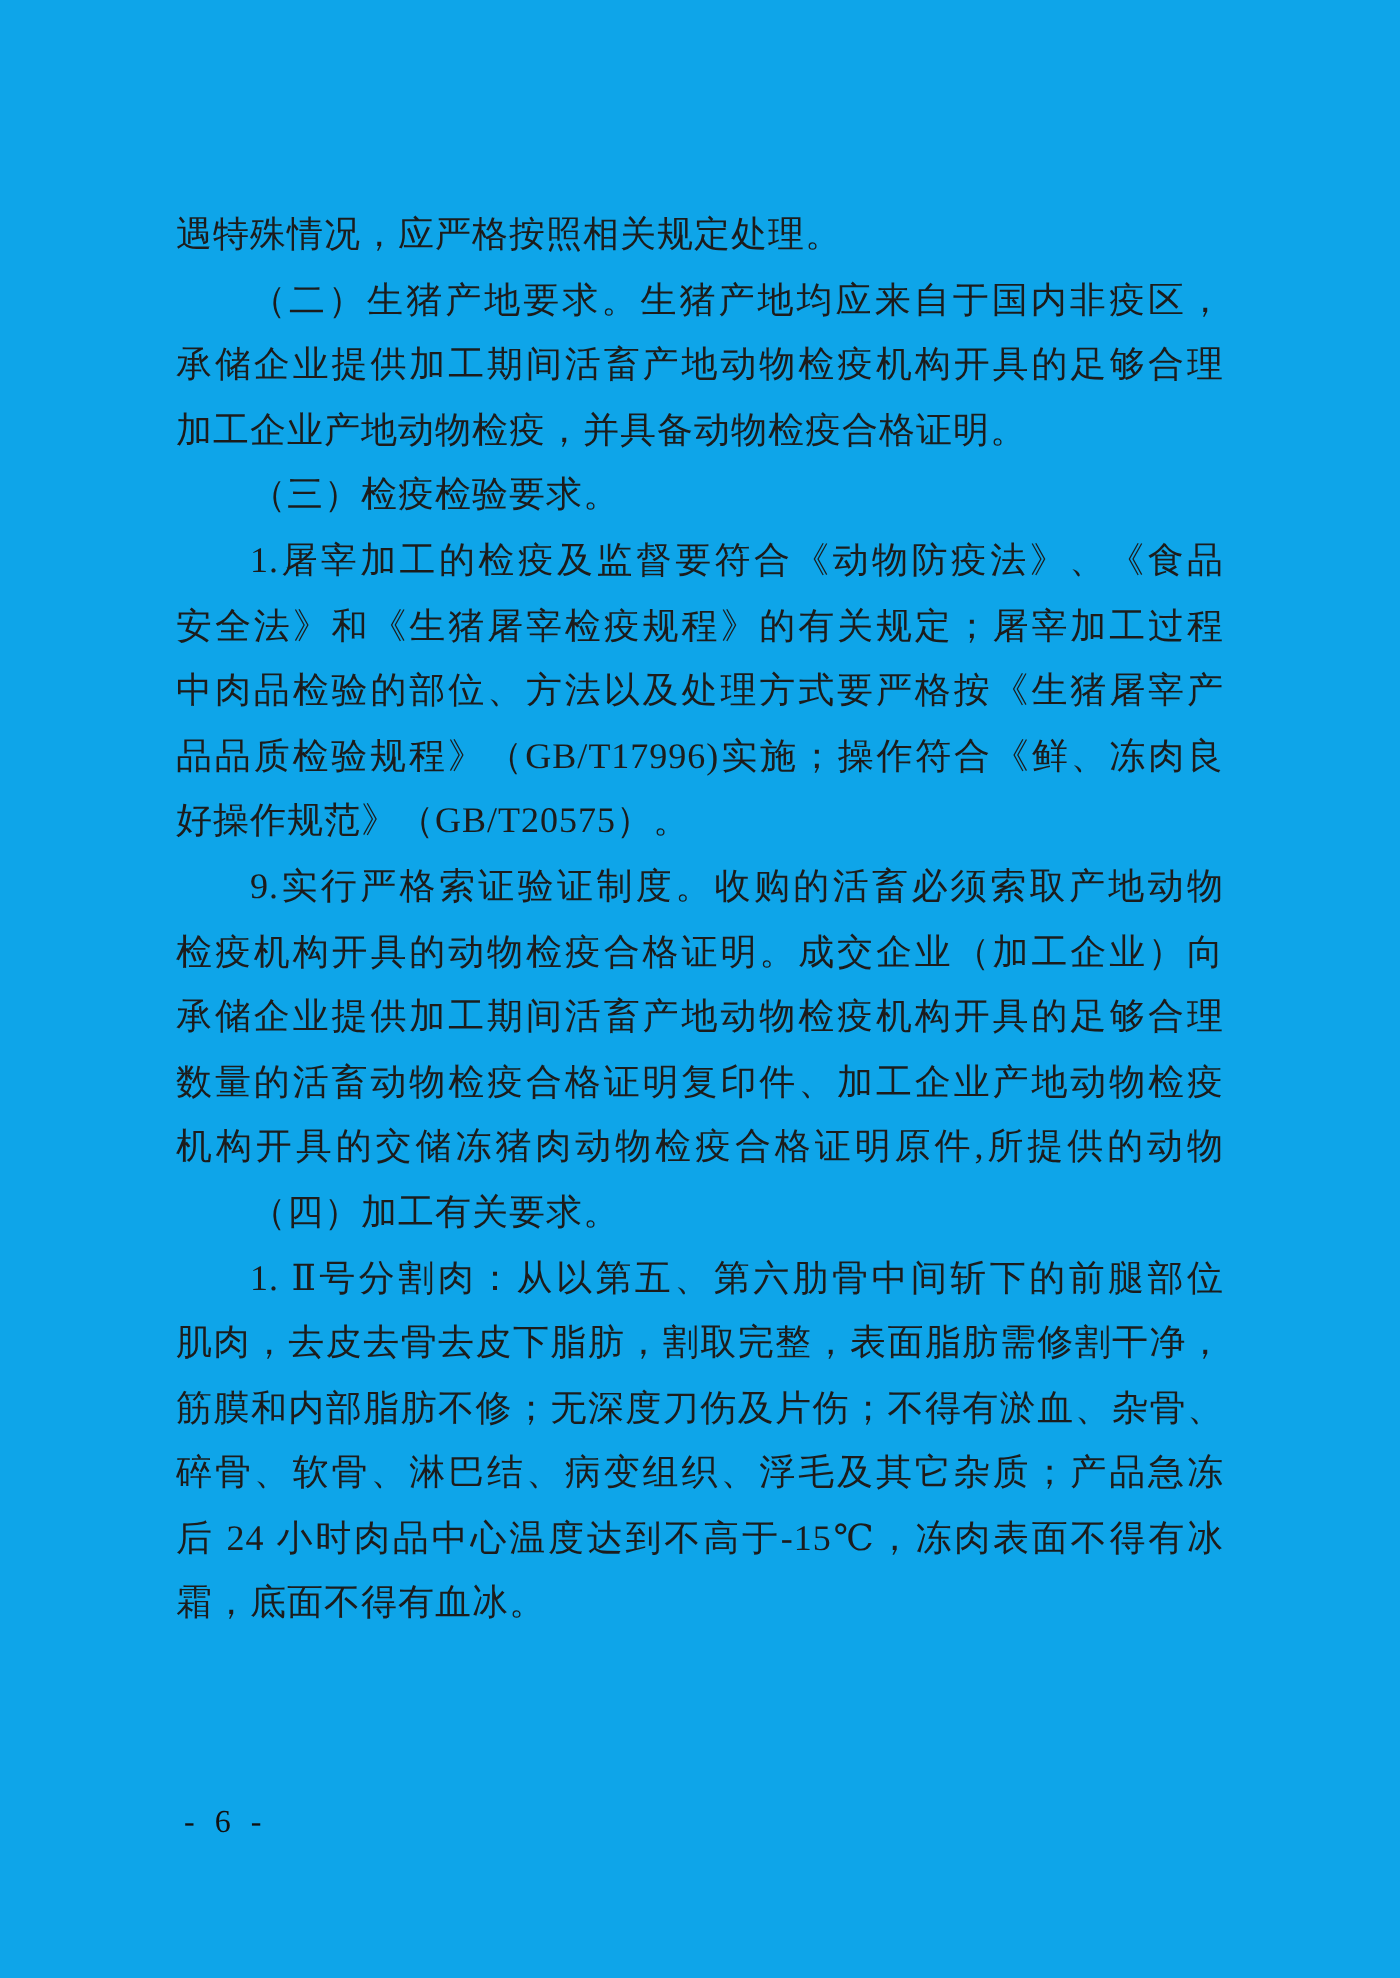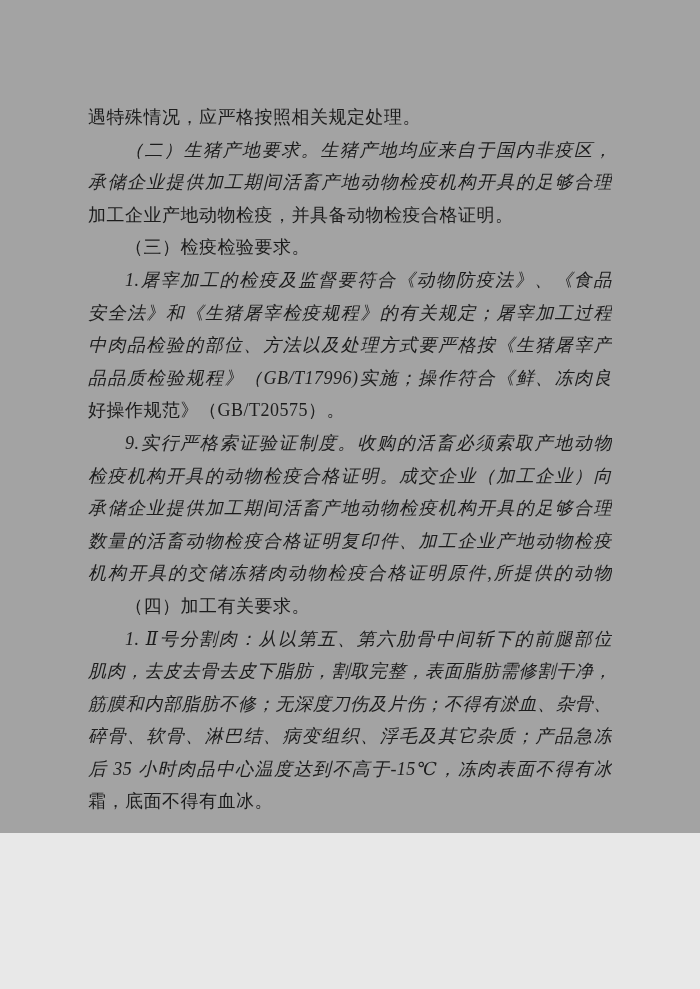--- a/index.html
+++ b/index.html
@@ -3,23 +3,23 @@
 <meta charset="utf-8">
 <style>
   html, body {
     margin: 0;
     padding: 0;
     background: #e8e8e8;
   }
   .page {
     position: relative;
     width: 700px;
-    height: 833px;
+    height: 989px;
     margin: 0 auto;
-    background: #a3a3a3;
+    background: #0ea5e9;
     overflow: hidden;
     font-family: "Liberation Serif", "DejaVu Serif", serif;
     color: #1c1c1c;
   }
   .text-block {
     position: absolute;
     left: 88px;
     top: 101px;
     width: 524px;
   }
@@ -29,21 +29,20 @@
     font-size: 18px;
     letter-spacing: 0.5px;
     white-space: nowrap;
     text-align: left;
   }
   .line.justify {
     white-space: normal;
     overflow: hidden;
     text-align: justify;
     text-align-last: justify;
-    font-style: italic;
   }
   .line.indent {
     padding-left: 37px;
   }
   .page-number {
     position: absolute;
     left: 92px;
     top: 903px;
     font-size: 16px;
     letter-spacing: 3px;
@@ -68,17 +67,17 @@
       <div class="line indent justify">9.实行严格索证验证制度。收购的活畜必须索取产地动物</div>
       <div class="line justify">检疫机构开具的动物检疫合格证明。成交企业（加工企业）向</div>
       <div class="line justify">承储企业提供加工期间活畜产地动物检疫机构开具的足够合理</div>
       <div class="line justify">数量的活畜动物检疫合格证明复印件、加工企业产地动物检疫</div>
       <div class="line justify">机构开具的交储冻猪肉动物检疫合格证明原件,所提供的动物</div>
       <div class="line indent">（四）加工有关要求。</div>
       <div class="line indent justify">1. Ⅱ号分割肉：从以第五、第六肋骨中间斩下的前腿部位</div>
       <div class="line justify">肌肉，去皮去骨去皮下脂肪，割取完整，表面脂肪需修割干净，</div>
       <div class="line justify">筋膜和内部脂肪不修；无深度刀伤及片伤；不得有淤血、杂骨、</div>
       <div class="line justify">碎骨、软骨、淋巴结、病变组织、浮毛及其它杂质；产品急冻</div>
-      <div class="line justify">后 35 小时肉品中心温度达到不高于-15℃，冻肉表面不得有冰</div>
+      <div class="line justify">后 24 小时肉品中心温度达到不高于-15℃，冻肉表面不得有冰</div>
       <div class="line">霜，底面不得有血冰。</div>
     </div>
   <div class="page-number">- 6 -</div>
 </div>
 
 </body></html>

